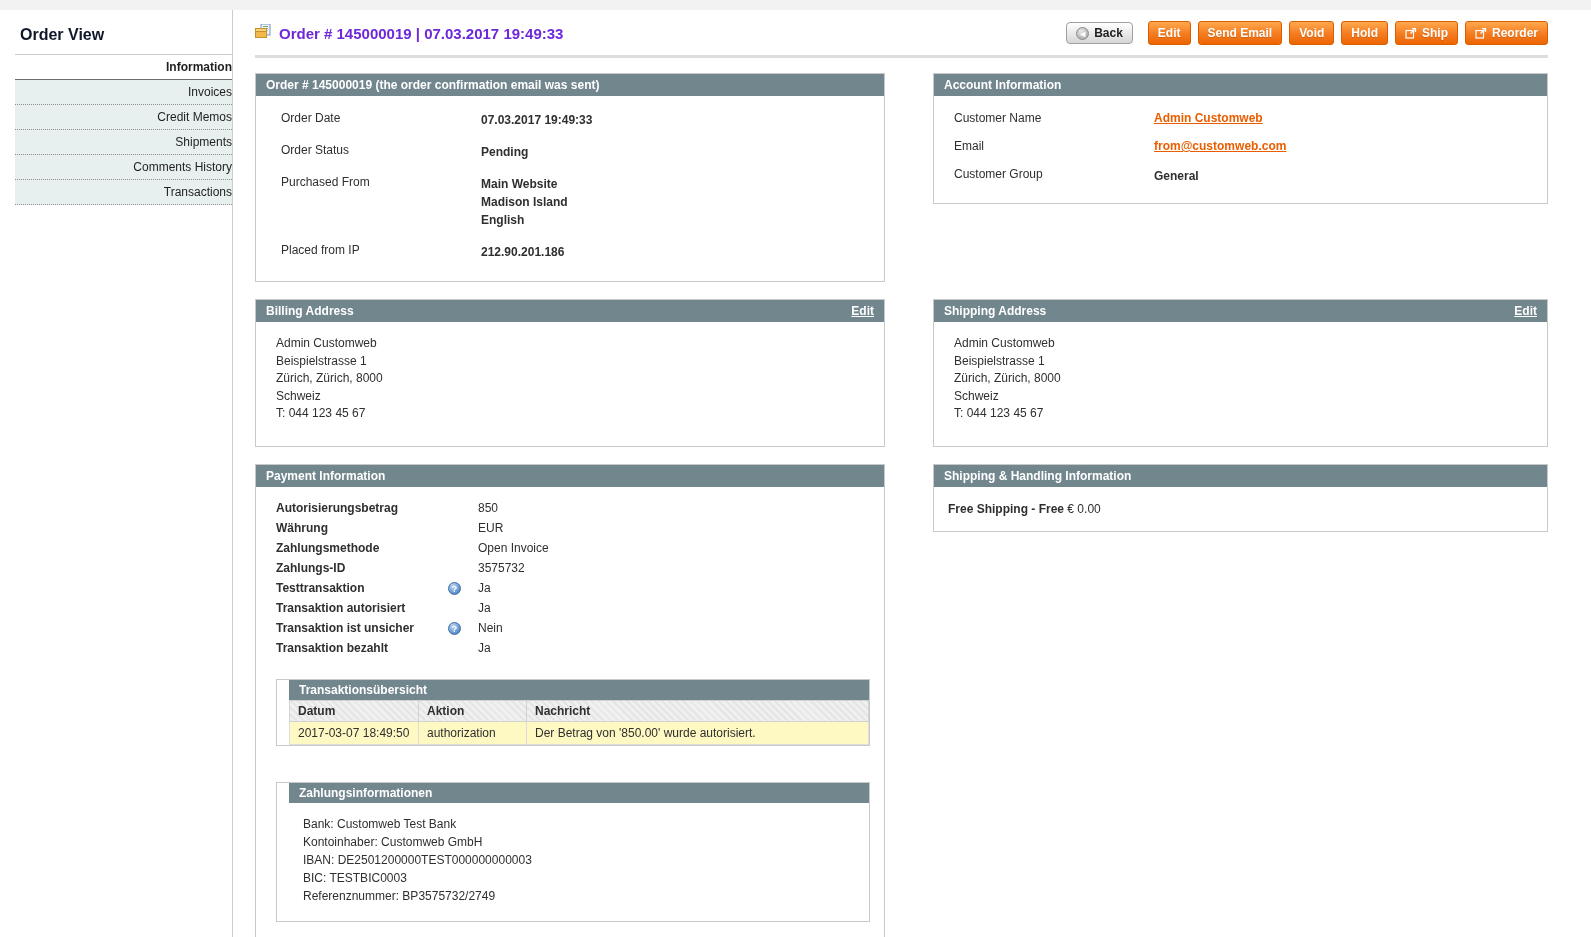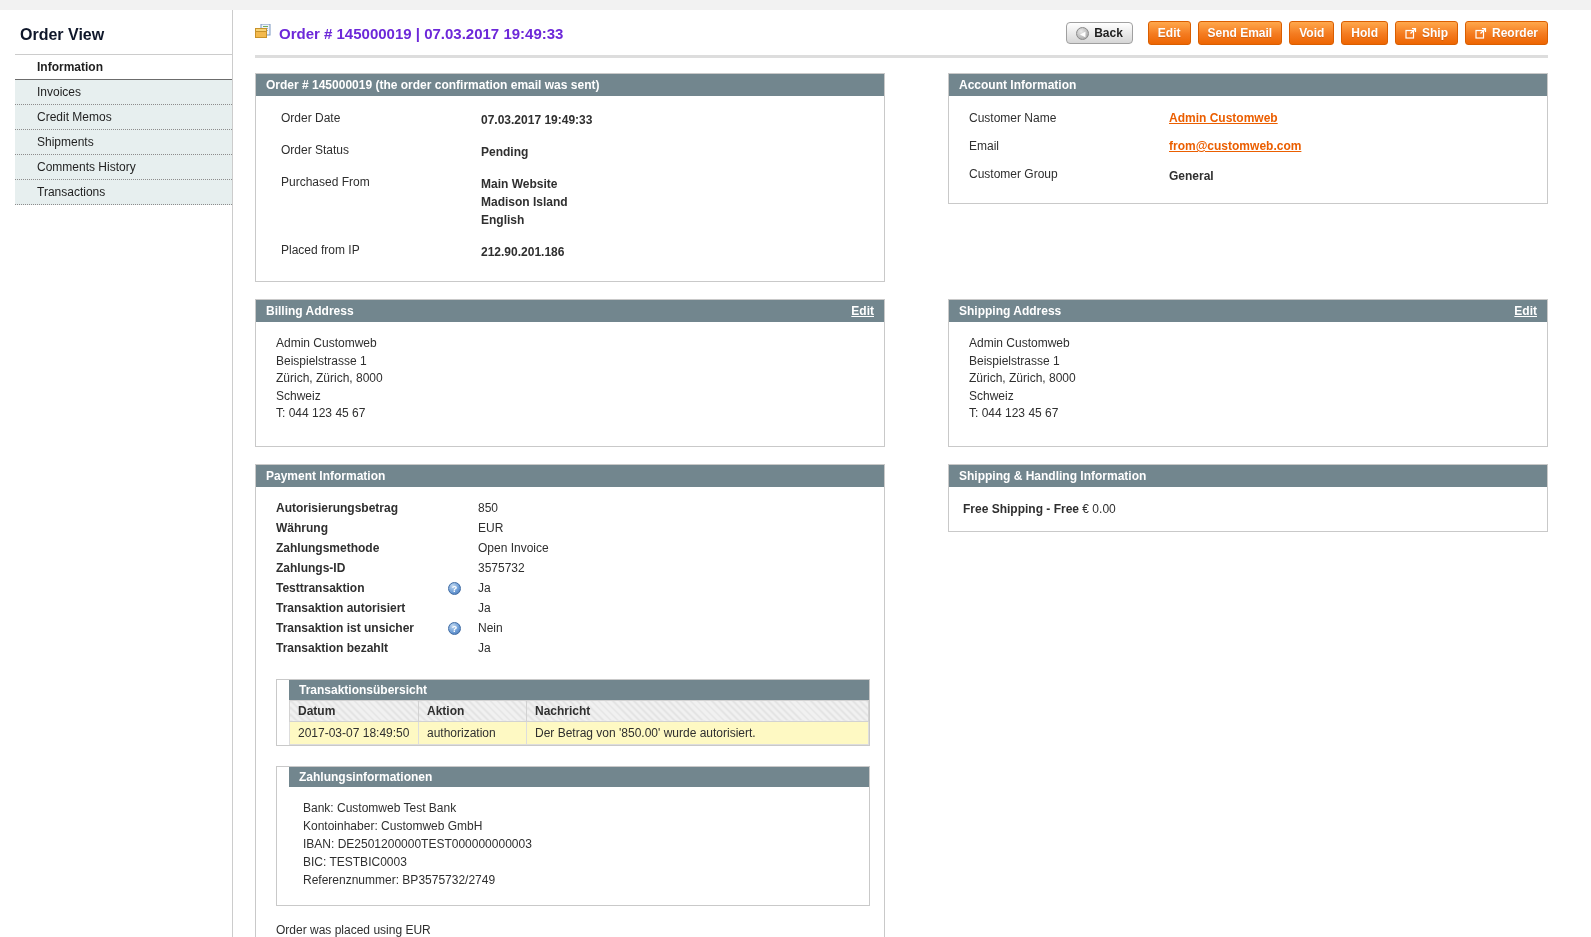--- a/index.html
+++ b/index.html
@@ -7,39 +7,39 @@
   body {
     font-family:"Liberation Sans","DejaVu Sans",sans-serif;
     font-size:12px; color:#2f2f2f; width:1591px; height:937px; overflow:hidden;
   }
   .top-strip { height:10px; background:#f2f2f2; width:100%; }
   .layout { display:flex; align-items:stretch; min-height:927px; }
 
   
   .sidebar { width:233px; flex:0 0 233px; border-right:1px solid #ccc; padding:14px 0 0 15px; }
   .sidebar h3 { font-size:16px; font-weight:bold; color:#0f172a; padding:2px 0 10px 5px; border-bottom:1px solid #ccc; }
-  .tabs { list-style:none; }
+  .tabs { list-style:none;text-align:right; }
   .tab { line-height:24px; padding-left:22px; background:#e7efef; border-bottom:1px dotted #8d8d8d; cursor:pointer; color:#1f1f1f; }
   .tab.active { background:#fff; font-weight:bold; border-bottom:1px solid #6c6c6c; }
 
   
   .main { flex:1; padding:11px 43px 0 22px; }
   .title-row { display:flex; justify-content:space-between; align-items:center; }
   .page-title { display:flex; align-items:center; gap:7px; font-size:15px; font-weight:bold; color:#6d28d9; }
   .title-divider { height:3px; background:#ddd; margin:10px 0 15px 0; }
 
   .toolbar { display:flex; gap:7px; align-items:center; }
   .btn { font-family:inherit; font-size:12px; font-weight:bold; cursor:pointer; border-radius:3px; padding:3px 9px; line-height:16px; display:inline-flex; align-items:center; gap:5px; }
   .btn-back { background:linear-gradient(#ffffff,#d6d6d6); border:1px solid #a0a0a0; border-radius:4px; color:#1f1f1f; margin-right:8px; padding:2px 9px; }
   .back-circle { width:13px; height:13px; border-radius:50%; background:radial-gradient(circle at 38% 32%, #e9e9e9, #9c9c9c); border:1px solid #8a8a8a; color:#fff; font-size:9px; line-height:12px; text-align:center; display:inline-block; }
   .btn-orange { background:linear-gradient(#ffa84c,#f47b20 55%,#ed6502); border:1px solid #da5e00; color:#fff; text-shadow:0 1px 0 rgba(0,0,0,.15); }
   .popup-ico { display:inline-block; line-height:0; }
 
   
-  .content-row { display:flex; gap:63px; align-items:flex-start; margin-bottom:17px; }
+  .content-row { display:flex; gap:48px; align-items:flex-start; margin-bottom:17px; }
   .cell-l { width:630px; flex:0 0 630px; }
   .cell-r { flex:1; }
 
   .box { border:1px solid #c9c9c9; background:#fff; }
   .box-head { background:#72868e; color:#fff; font-weight:bold; padding:4px 10px; line-height:14px; position:relative; }
   .edit-link { position:absolute; right:10px; top:4px; color:#fff; font-weight:bold; text-decoration:underline; cursor:pointer; }
 
   .body-info { padding:15px 10px 20px 25px; }
   .info-row { display:flex; margin-bottom:14px; align-items:flex-start; }
   .info-row:last-child { margin-bottom:0; }
@@ -52,21 +52,21 @@
 
   .body-pay { padding:14px 14px 18px 20px; }
   .pay-row { display:flex; margin-bottom:6px; align-items:flex-start; line-height:14px; }
   .pay-row .lbl { width:172px; flex:0 0 172px; font-weight:bold; }
   .pay-row .ico { width:30px; flex:0 0 30px; }
   .help-ico { display:inline-block; width:13px; height:13px; border-radius:50%;
     background:radial-gradient(circle at 35% 28%, #c3d9f0, #6f9fd8 55%, #466fae);
     border:1px solid #3e6ba3; color:#fff; font-size:9px; font-weight:bold; line-height:12px; text-align:center; cursor:pointer; }
 
   .sub-box { margin-top:24px; border:1px solid #c9c9c9;padding-left:12px; }
-  .sub-box + .sub-box { margin-top:20px; }
+  .sub-box + .sub-box { margin-top:36px; }
   .sub-head { background:#72868e; color:#fff; font-weight:bold; padding:3px 10px; line-height:14px; }
   table.grid { width:100%; border-collapse:collapse; }
   table.grid th { text-align:left; font-weight:bold; padding:3px 8px; border:1px solid #d2d2d2;
     background:repeating-linear-gradient(45deg,#f1f1f1 0 3px,#e3e3e3 3px 5px); }
   table.grid td { padding:4px 8px; border:1px solid #ddd; background:#fef9c3; }
   .col-datum { width:129px; } .col-aktion { width:108px; }
   .sub-body { padding:12px 14px 16px; line-height:18px; }
   .pay-note { margin-top:17px; }
 
   .body-ship { padding:15px 10px 15px 14px; }

